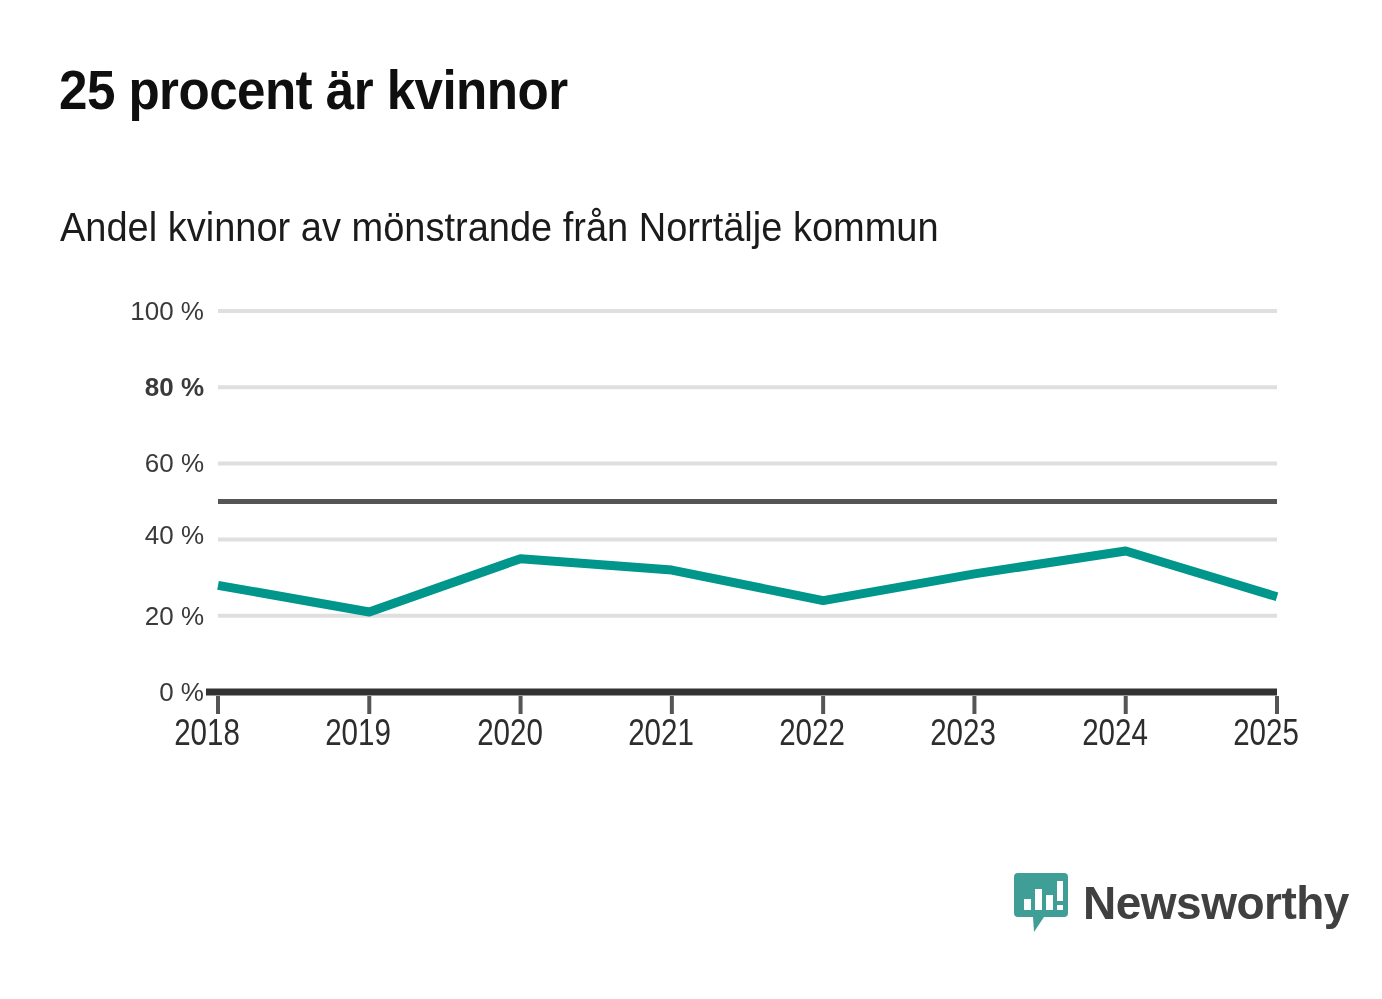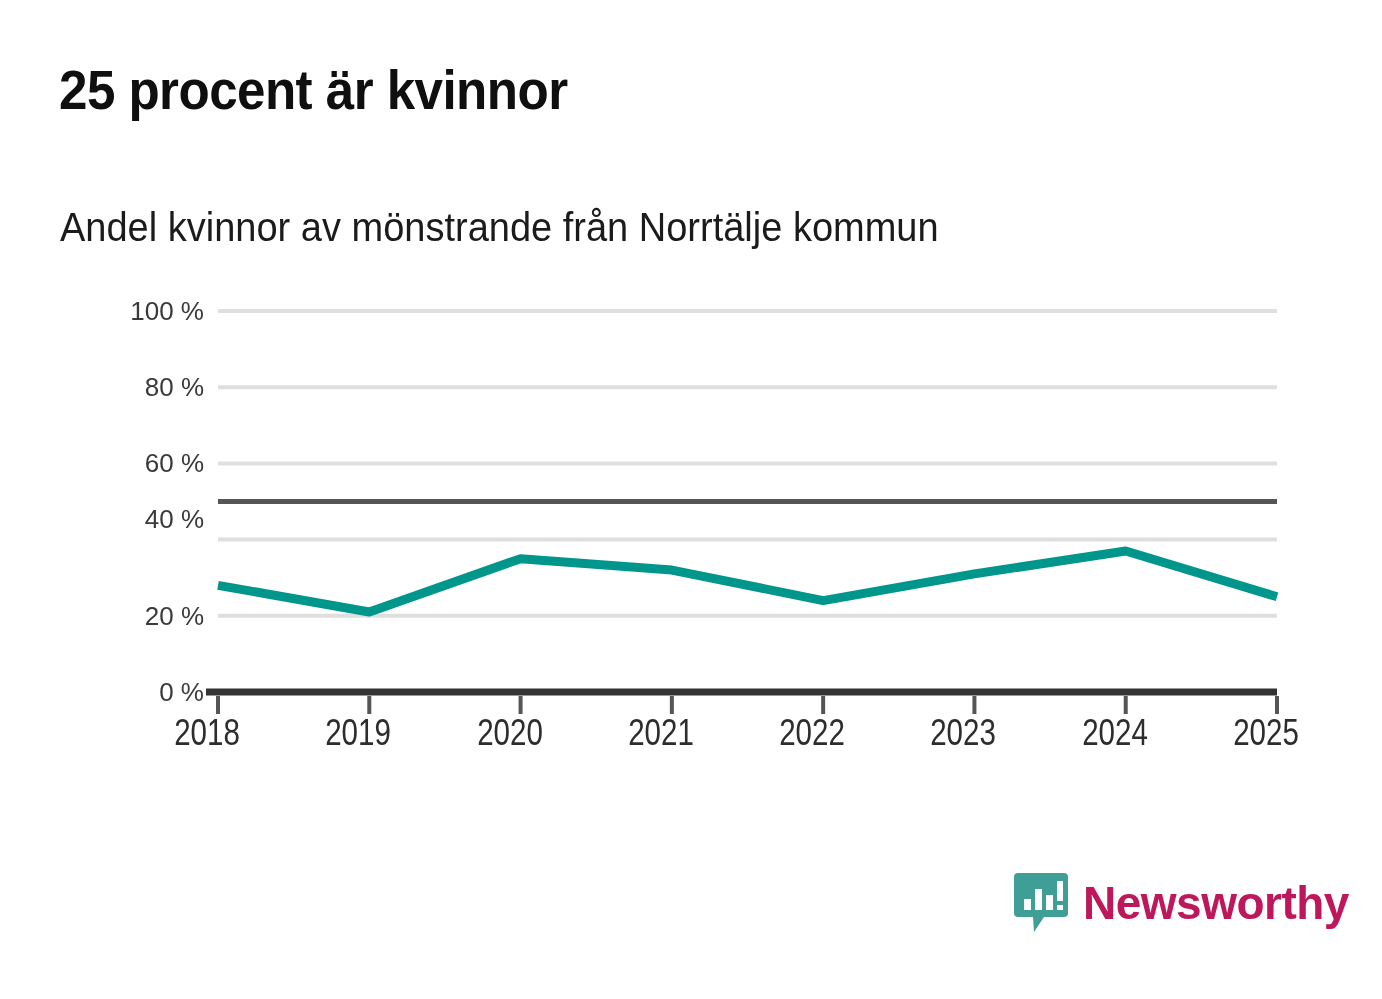--- a/index.html
+++ b/index.html
@@ -101,21 +101,21 @@
     top: 869px;
     height: 68px;
     display: flex;
     align-items: center;
     gap: 14px;
   }
   #logo-mark { width: 56px; height: 64px; display: block; }
   #logo-word {
     font-size: 46px;
     font-weight: bold;
-    color: #be185d;
+    color: #404040;
     letter-spacing: -0.5px;
     white-space: nowrap;
   }
 </style>
 </head>
 <body>
 
 <div id="page">
 
   <div id="title">25 procent är kvinnor</div>
@@ -146,23 +146,23 @@
           <line x1="974.4285714285714" y1="696" x2="974.4285714285714" y2="714" stroke="#555555" stroke-width="4"></line>
           <line x1="1125.7142857142858" y1="696" x2="1125.7142857142858" y2="714" stroke="#555555" stroke-width="4"></line>
           <line x1="1277" y1="696" x2="1277" y2="714" stroke="#555555" stroke-width="4"></line>
         </g>
       <path id="dataline" fill="none" stroke-width="9" stroke-linejoin="round" stroke-linecap="butt" d="M218 585.3199999999999 L369.2857142857143 611.99 L520.5714285714286 558.65 L671.8571428571429 570.08 L823.1428571428571 600.56 L974.4285714285714 573.89 L1125.7142857142858 551.03 L1277 596.75" stroke="#00968c"></path>
     </svg>
 
     <div id="ylabels">
         <div class="ytick-label" style="top: 692px;">0 %</div>
         <div class="ytick-label" style="top: 615.8px;">20 %</div>
-        <div class="ytick-label" style="top: 519px;">40 %</div>
+        <div class="ytick-label" style="top: 535px;">40 %</div>
         <div class="ytick-label" style="top: 463px;">60 %</div>
-        <div class="ytick-label" style="top: 387.2px;">80 %</div>
+        <div class="ytick-label" style="top: 387.2px; font-weight: bold;">80 %</div>
         <div class="ytick-label" style="top: 311px;">100 %</div>
       </div>
     <div id="xlabels">
         <div class="xtick-label" style="left: 0px;">2018</div>
         <div class="xtick-label" style="left: 151.286px;">2019</div>
         <div class="xtick-label" style="left: 302.571px;">2020</div>
         <div class="xtick-label" style="left: 453.857px;">2021</div>
         <div class="xtick-label" style="left: 605.143px;">2022</div>
         <div class="xtick-label" style="left: 756.429px;">2023</div>
         <div class="xtick-label" style="left: 907.714px;">2024</div>

